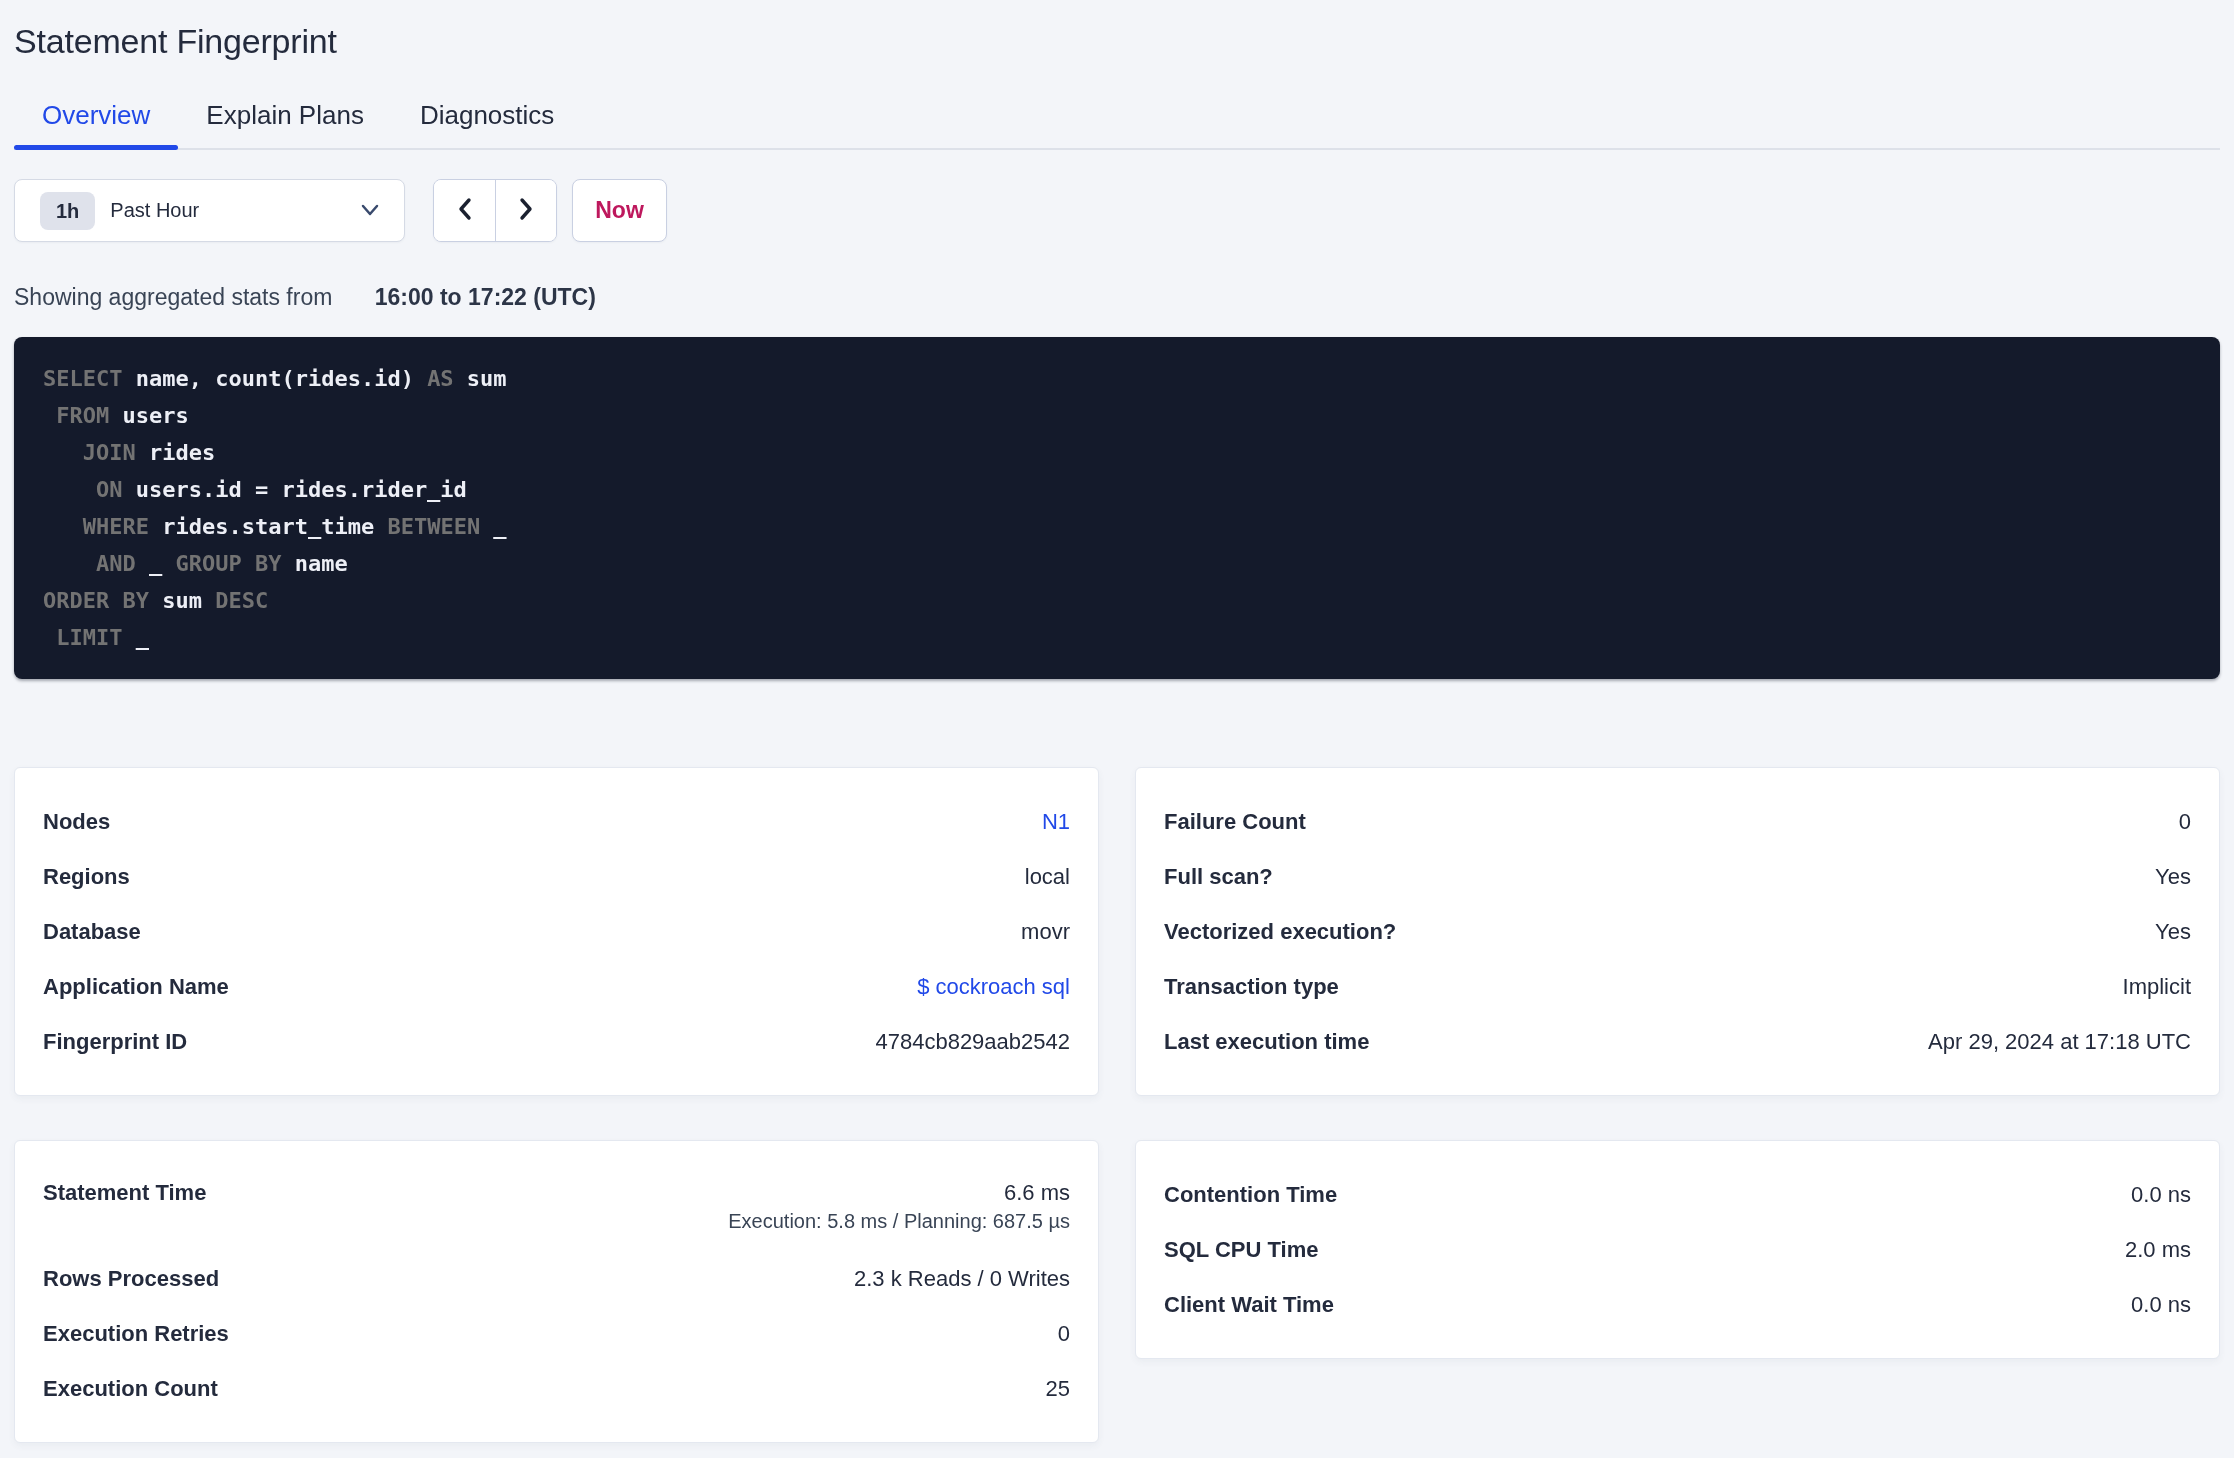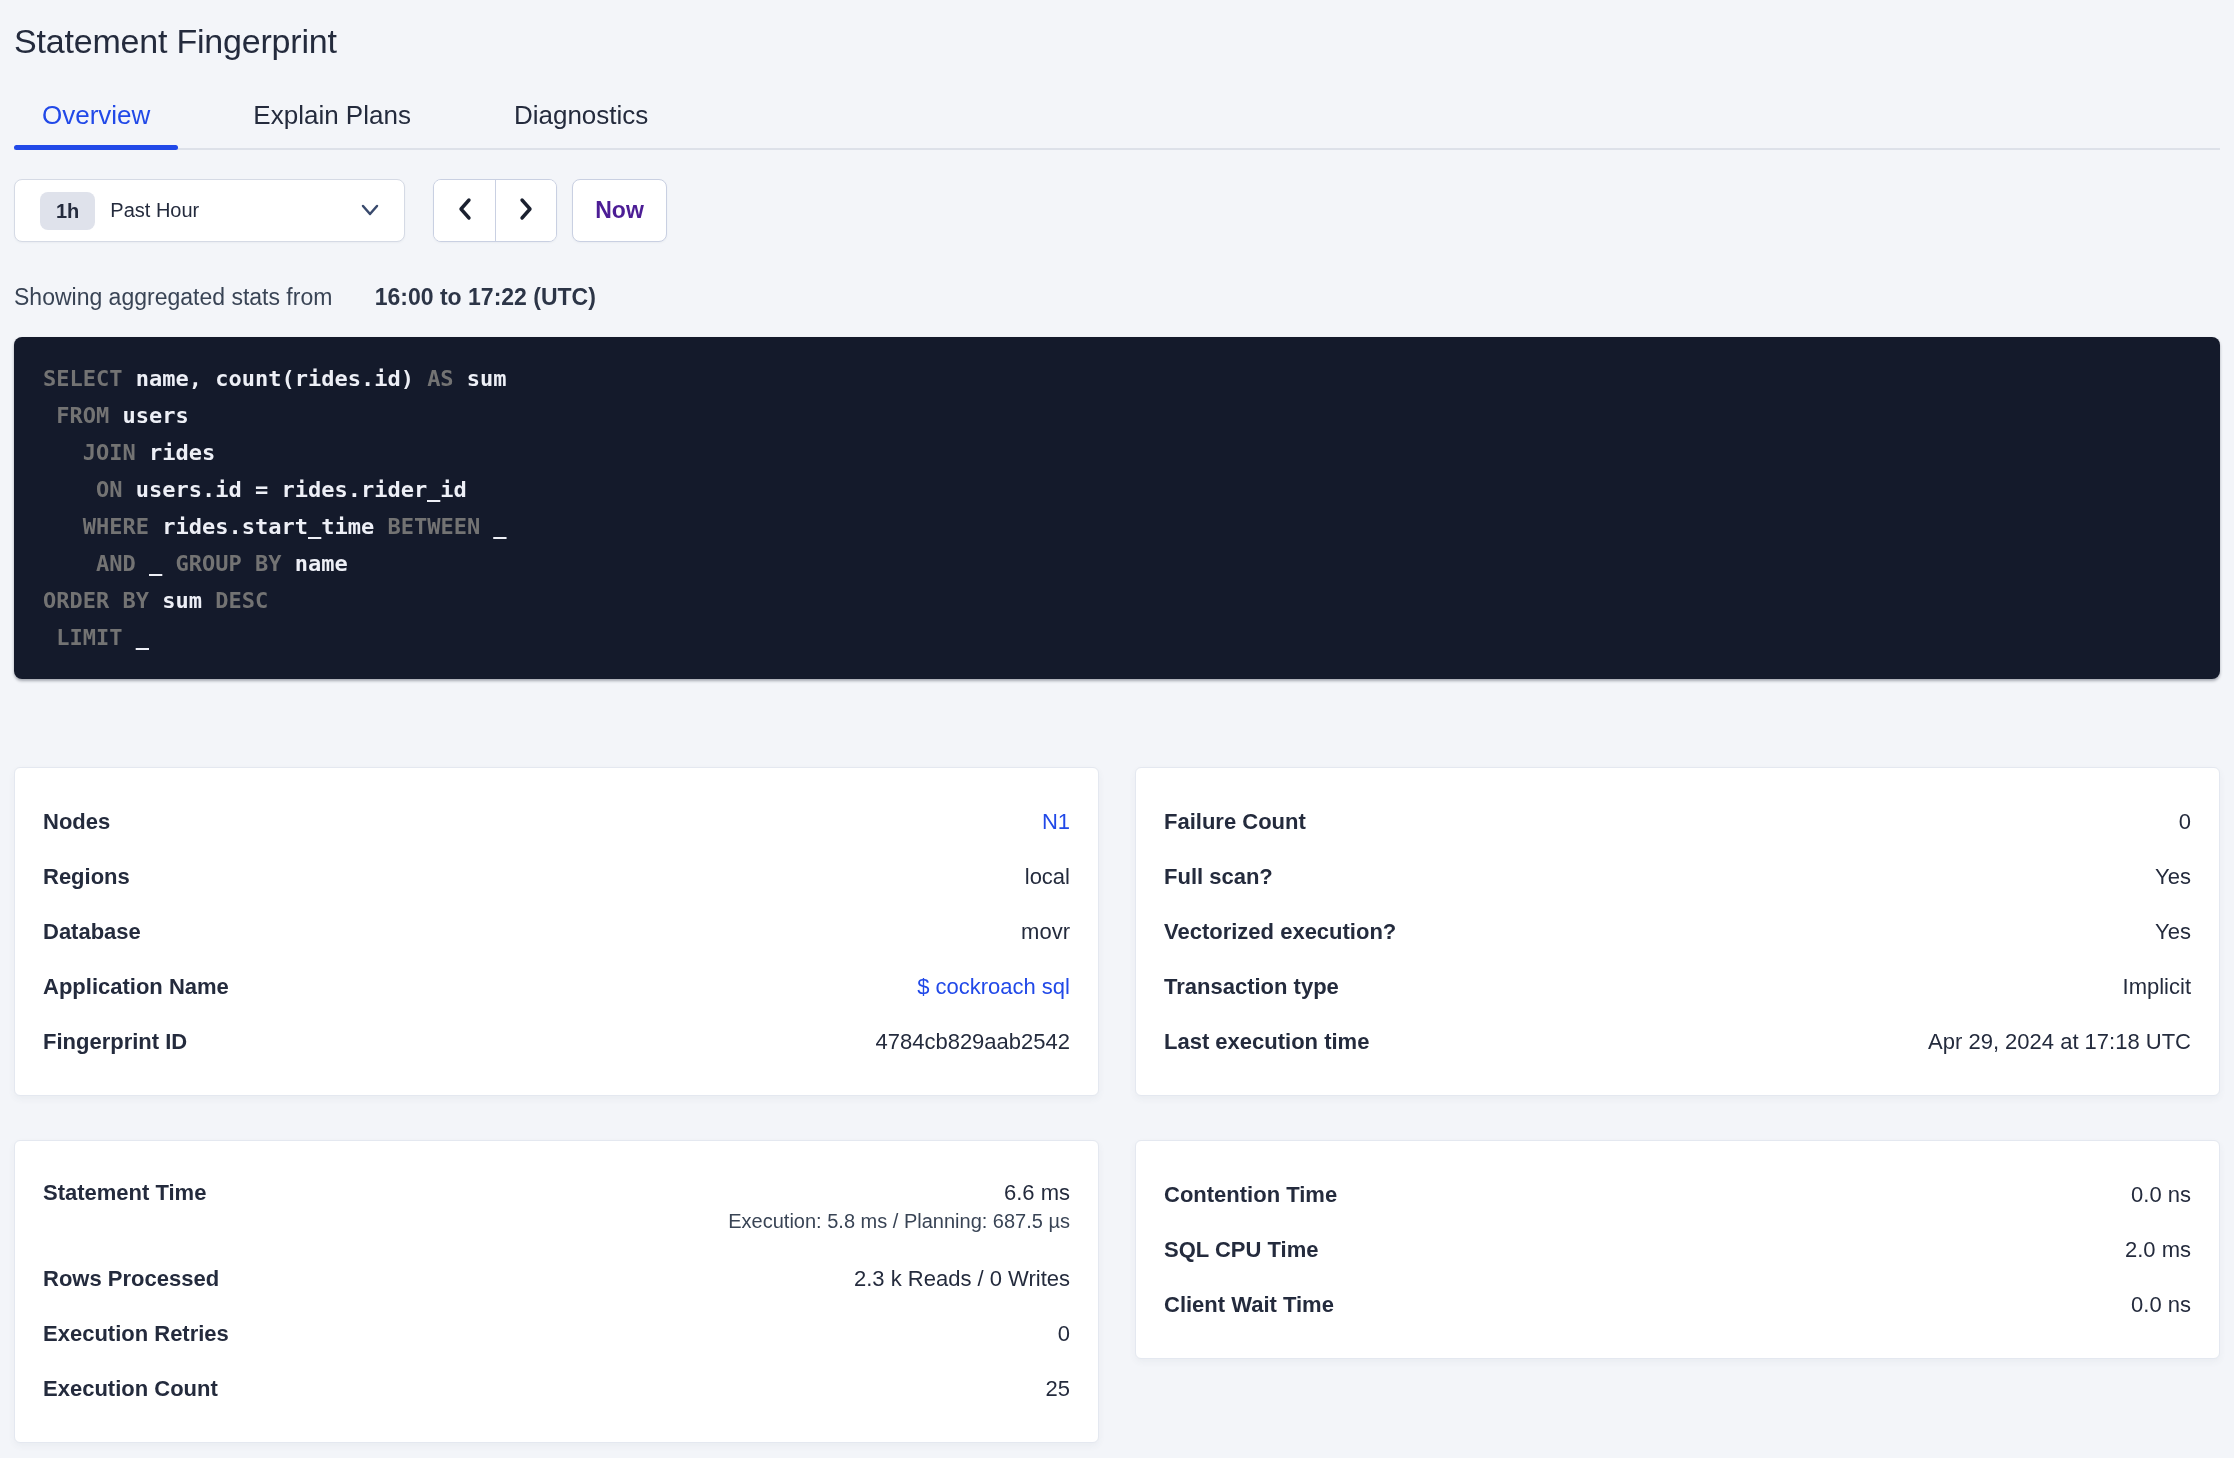--- a/index.html
+++ b/index.html
@@ -19,21 +19,20 @@
     line-height:42px;
     font-weight:400;
     color:#242B3D;
     letter-spacing:-0.2px;
   }
 
   
   .tabs {
     margin-top:40px;
     display:flex;
-    gap:47px;
     border-bottom:2px solid #DDE1E9;
     text-align:center;
   }
   .tab {
     position:relative;
     font-size:26px;
     line-height:26px;
     padding:0 28px 20px 28px;
     color:#242B3D;
     cursor:pointer;
@@ -92,21 +91,21 @@
   .arrow-btn + .arrow-btn { border-left:1.5px solid #C9D0E2; }
 
   .now-btn {
     margin-left:15px;
     height:63px; width:95px;
     background:#FFFFFF;
     border:1.5px solid #C9D0E2;
     border-radius:8px;
     font-family:"Liberation Sans", sans-serif;
     font-size:23px; font-weight:600;
-    color:#4c1d95;
+    color:#be185d;
     cursor:pointer;
     box-shadow:0 1px 2px rgba(60,70,100,0.05);
   }
 
   
   .stats-line { margin-top:42px; font-size:23px; color:#394455; }
   .stats-line strong { font-weight:700; color:#2C3547;margin-left:36px; }
 
   
   .sql-box {

